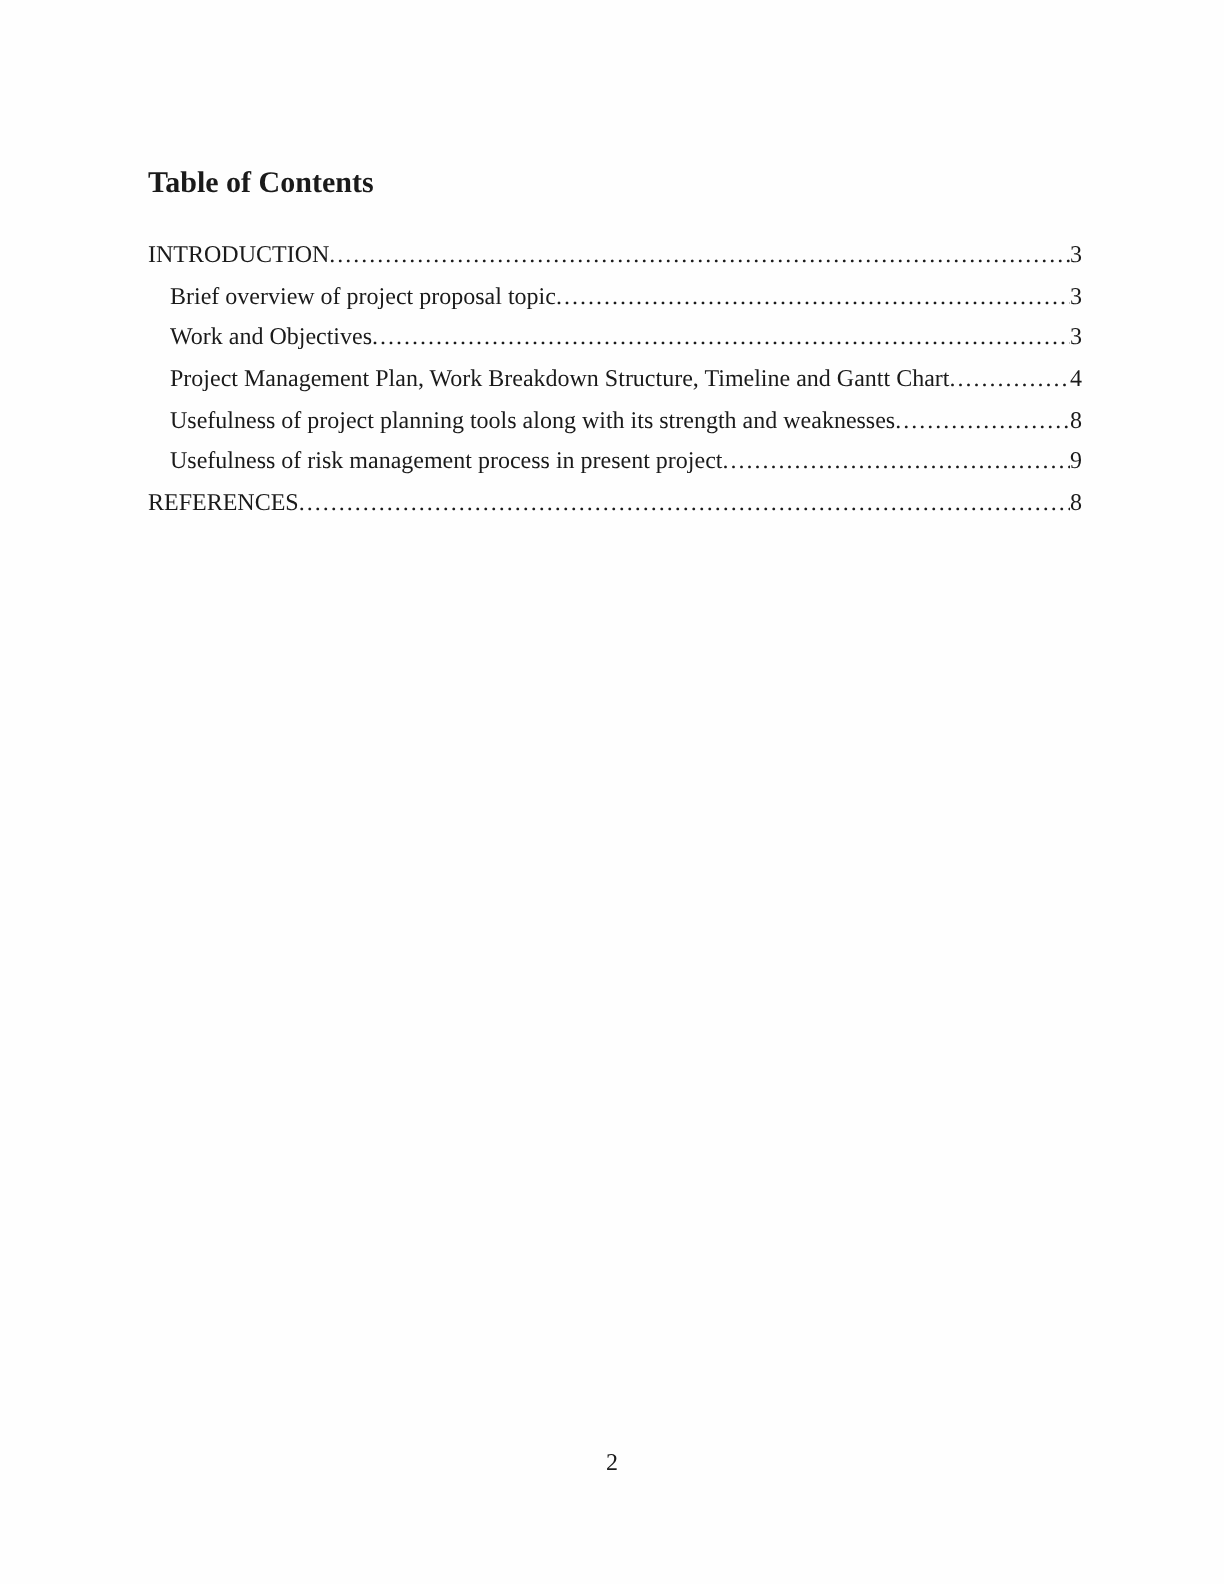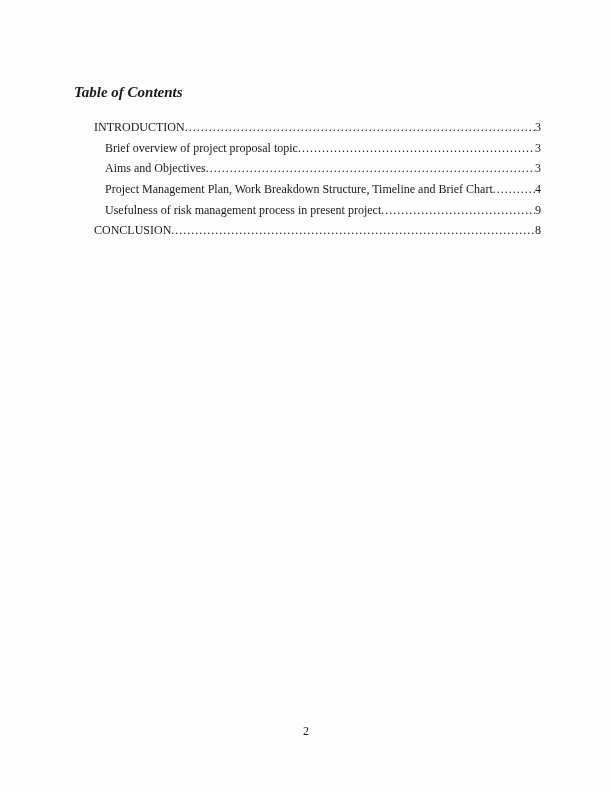--- a/index.html
+++ b/index.html
@@ -16,34 +16,33 @@
   .page {
     position: absolute;
     inset: 0;
     padding: 82px 71px 0 74px;
   }
   .toc-title {
     font-size: 15px;
     font-weight: bold;
     line-height: 20px;
     margin-bottom: 15px;
-    font-style: italic;
   }
   .toc-list { width: 100%; }
   .toc-row {
     display: flex;
     align-items: baseline;
     height: 20.7px;
     font-size: 12px;
     line-height: 20.7px;
     white-space: nowrap;
     cursor: pointer;
   }
   .toc-row.level-1 { padding-left: 11px; }
-  .toc-label { flex: 0 0 auto; margin-left: 20px; }
+  .toc-label { flex: 0 0 auto; }
   .toc-dots {
     flex: 1 1 auto;
     overflow: hidden;
     height: 20.7px;
   }
   .toc-dots::after {
     content: "....................................................................................................................................................................................................";
     letter-spacing: 1px;
   }
   .toc-page { flex: 0 0 auto; }
@@ -71,41 +70,46 @@
       <span class="toc-page">3</span>
     </div>
 
     <div class="toc-row level-1">
       <span class="toc-label">Brief overview of project proposal topic</span>
       <span class="toc-dots"></span>
       <span class="toc-page">3</span>
     </div>
 
     <div class="toc-row level-1">
-      <span class="toc-label">Aims and Objectives</span>
+      <span class="toc-label">Work and Objectives</span>
       <span class="toc-dots"></span>
       <span class="toc-page">3</span>
     </div>
 
     <div class="toc-row level-1">
-      <span class="toc-label">Project Management Plan, Work Breakdown Structure, Timeline and Brief Chart</span>
+      <span class="toc-label">Project Management Plan, Work Breakdown Structure, Timeline and Gantt Chart</span>
       <span class="toc-dots"></span>
       <span class="toc-page">4</span>
     </div>
 
+    <div class="toc-row level-1">
+      <span class="toc-label">Usefulness of project planning tools along with its strength and weaknesses</span>
+      <span class="toc-dots"></span>
+      <span class="toc-page">8</span>
+    </div>
 
     <div class="toc-row level-1">
       <span class="toc-label">Usefulness of risk management process in present project</span>
       <span class="toc-dots"></span>
       <span class="toc-page">9</span>
     </div>
 
 
     <div class="toc-row level-0">
-      <span class="toc-label">CONCLUSION</span>
+      <span class="toc-label">REFERENCES</span>
       <span class="toc-dots"></span>
       <span class="toc-page">8</span>
     </div>
 
   </div>
 </div>
 
 <div class="footer">2</div>
 
 </body></html>

